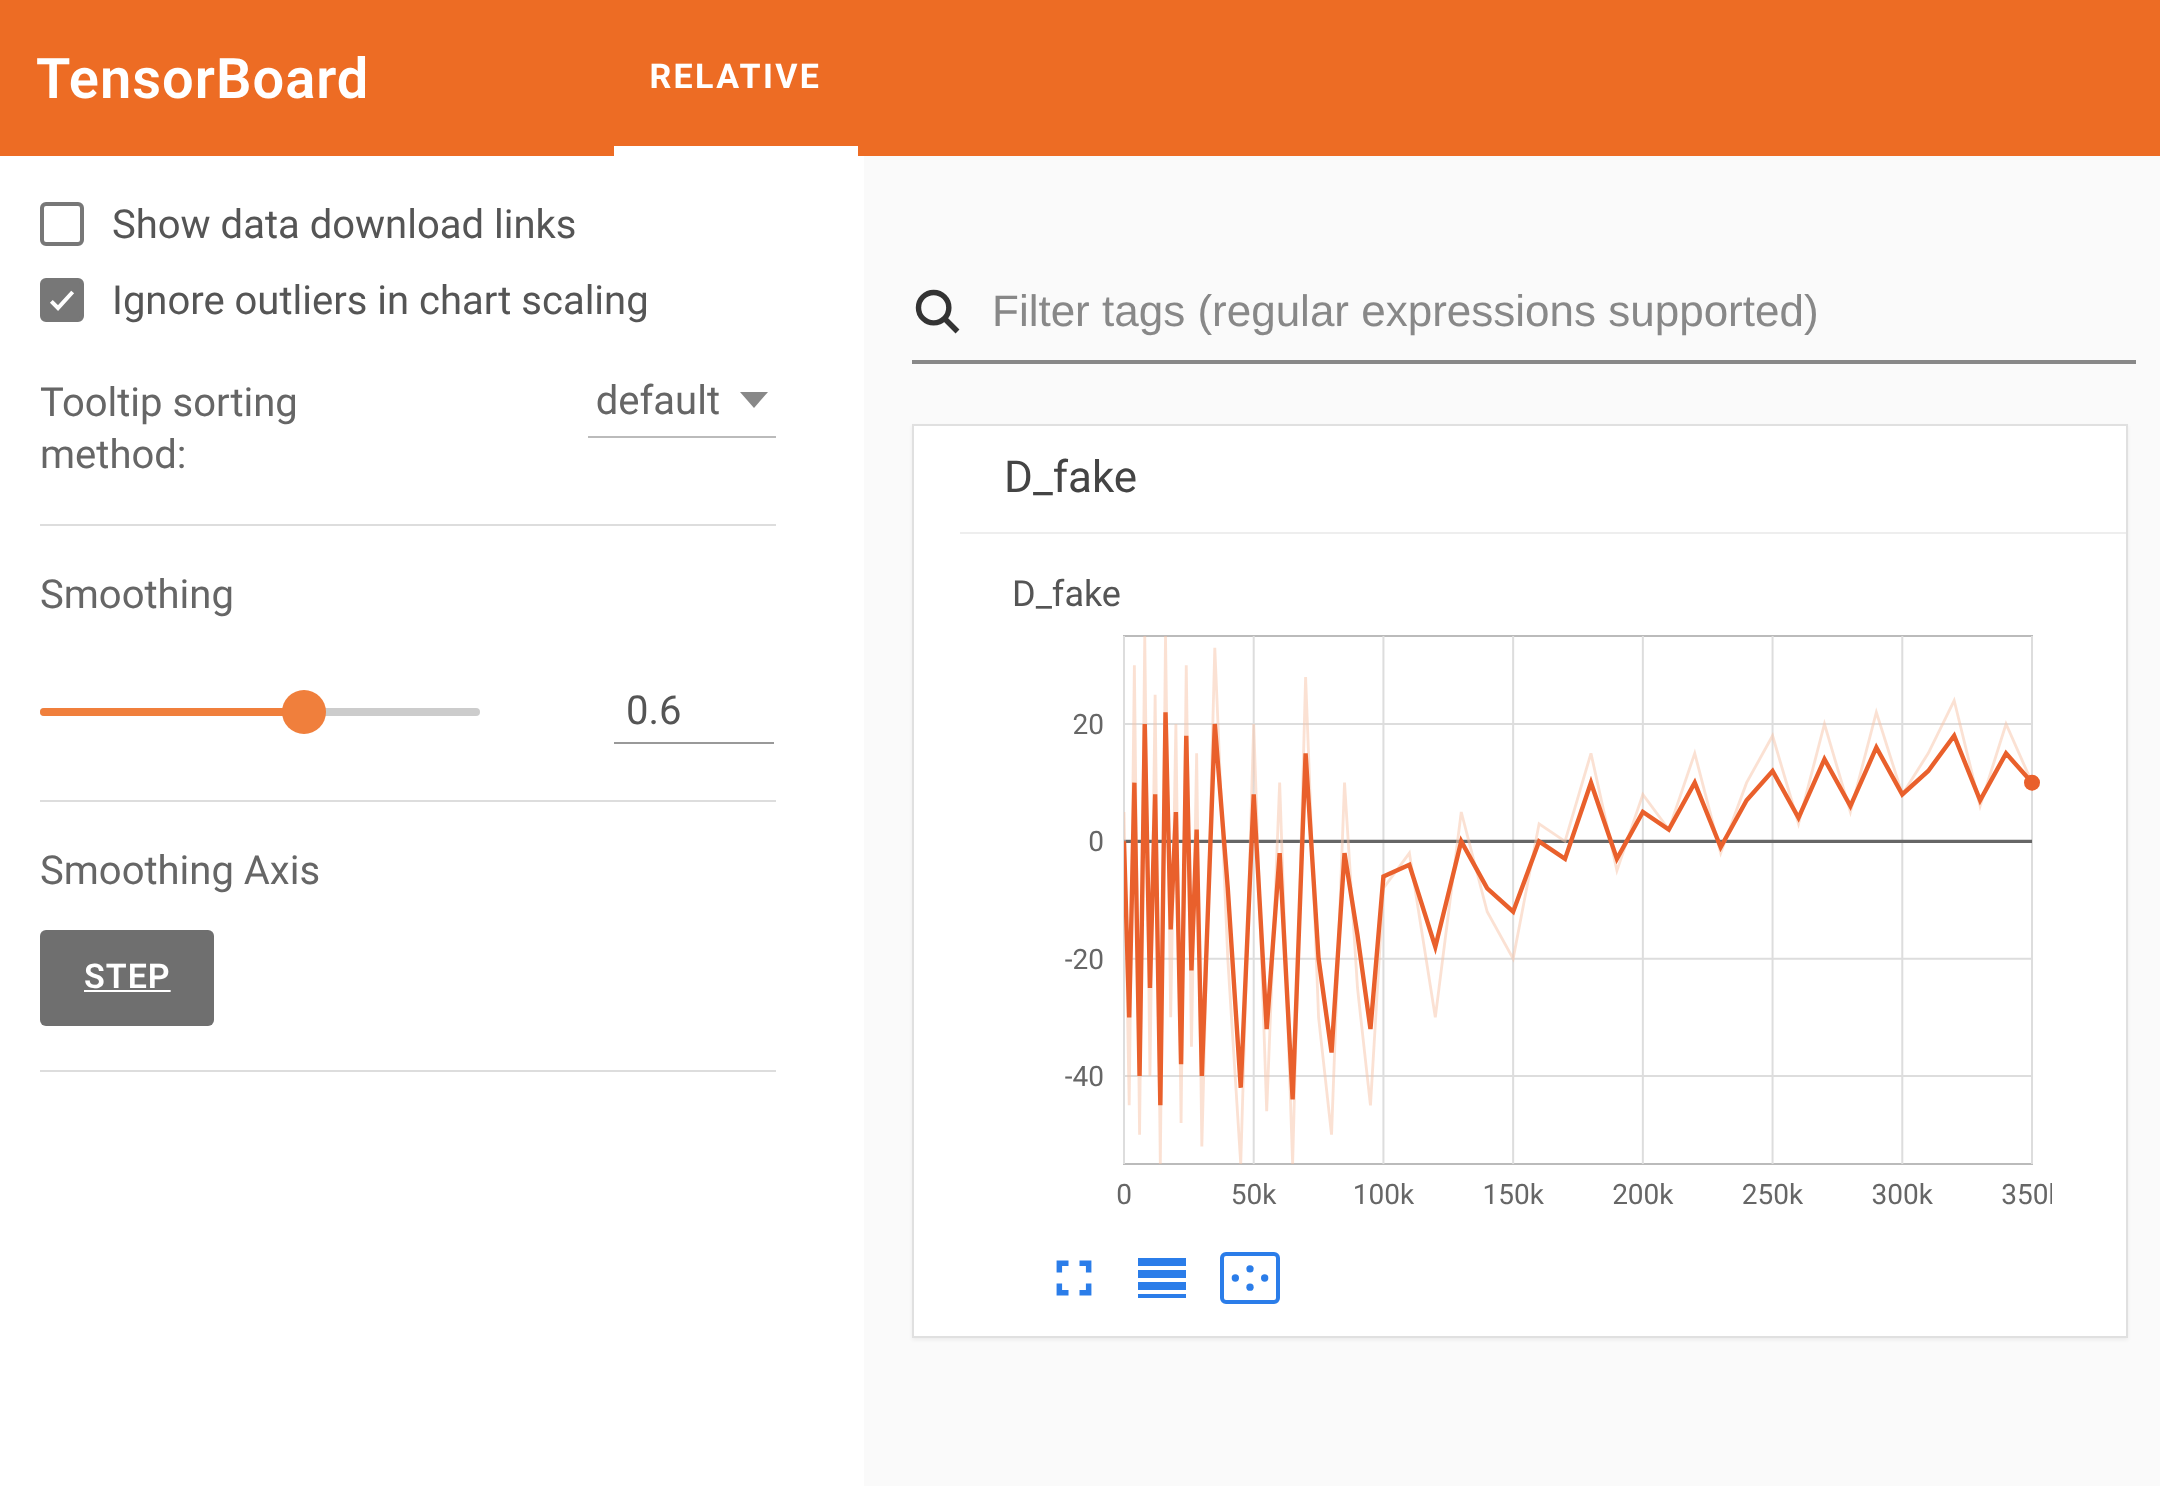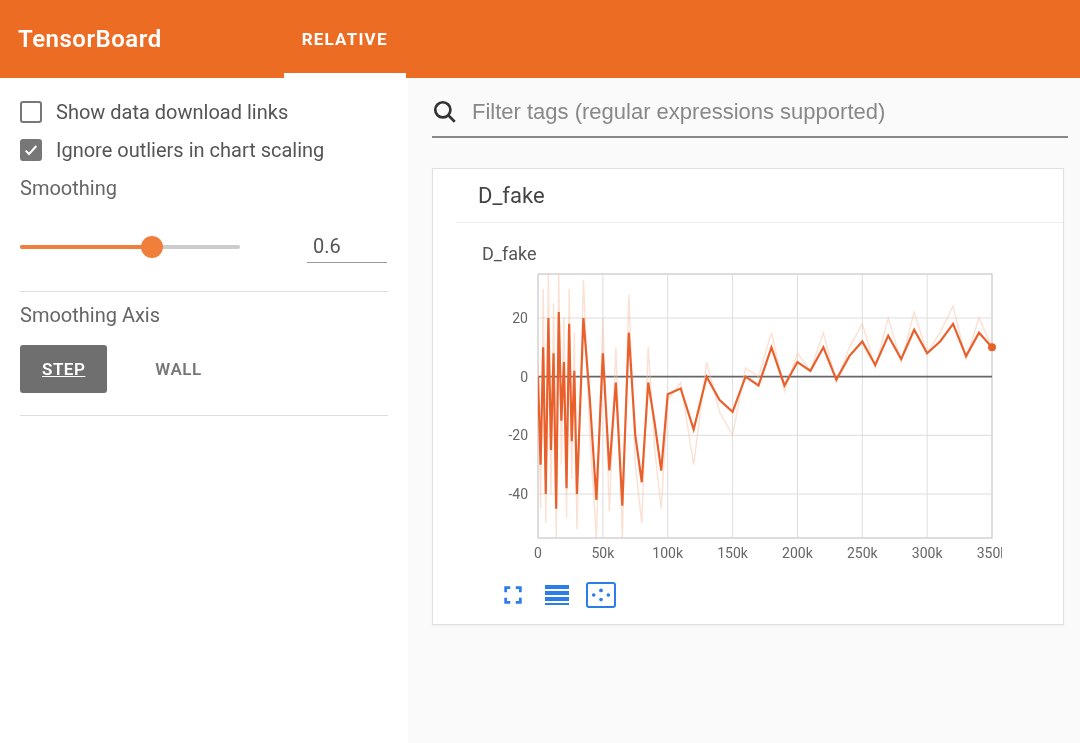--- a/index.html
+++ b/index.html
@@ -14,21 +14,21 @@
   }
   .header {
     background: #ed6c24;
     color: #fff;
     height: 78px;
     display: flex;
     align-items: center;
     padding-left: 18px;
   }
   .header-title {
-    font-size: 24px;
+    font-size: 28px;
     font-weight: 600;
     letter-spacing: 0.5px;
     margin-right: 100px;
   }
   .header-tabs { display: flex; height: 100%; }
   .header-tab {
     display: flex;
     align-items: center;
     padding: 0 40px;
     font-size: 17px;
@@ -41,21 +41,21 @@
   .header-tab.active::after {
     content: "";
     position: absolute;
     left: 22px;
     right: 22px;
     bottom: 0;
     height: 5px;
     background: #fff;
   }
 
-  .content { display: flex; height: calc(100% - 78px); }
+  .content { display: flex; height: calc(100% - 78px); gap: 24px; }
   .sidebar {
     width: 408px;
     padding: 22px 20px 0 20px;
     background: #fff;
   }
   .opt-row {
     display: flex;
     align-items: center;
     gap: 14px;
     margin-bottom: 14px;
@@ -90,21 +90,21 @@
     border-bottom: 1.5px solid #bbb;
     padding: 0 4px 6px 4px;
     cursor: pointer;
     color: #666;
   }
   .sel .tri {
     width: 0; height: 0; border-left: 7px solid transparent;
     border-right: 7px solid transparent; border-top: 8px solid #888;
   }
 
-  .section-label { font-size: 20px; color: #666; margin-top: 11px; }
+  .section-label { font-size: 20px; color: #666; margin-top: 22px; }
   .slider-row {
     display: flex; align-items: center; gap: 30px;
     margin-top: 30px; padding-bottom: 28px; border-bottom: 1px solid #ddd;
   }
   .slider {
     position: relative; width: 220px; height: 4px;
     background: #ccc; border-radius: 2px; cursor: pointer;
   }
   .slider .fill {
     position: absolute; left: 0; top: 0; height: 100%;
@@ -122,21 +122,21 @@
   .btn-row { display: flex; flex-wrap: wrap; gap: 18px; margin-top: 18px; padding-bottom: 22px; border-bottom: 1px solid #ddd;}
   .axis-btn {
     padding: 14px 22px; font-size: 17px; font-weight: 600;
     letter-spacing: 0.5px; color: #777; cursor: pointer; border-radius: 3px;
   }
   .axis-btn.active { background: #6f6f6f; color: #fff; text-decoration: underline; }
 
   .main { flex: 1; padding: 20px 12px 0 24px; background:#fafafa; }
   .search-row {
     display: flex; align-items: center; gap: 12px;
-    border-bottom: 2px solid #888; padding-bottom: 10px; margin-bottom: 30px;
+    border-bottom: 2px solid #888; padding-bottom: 10px; margin-bottom: 30px; margin-top: 44px;
   }
   .search-row input {
     border: none; outline: none; font-size: 22px; color: #555; flex: 1;
     background: transparent;
   }
   .search-row input::placeholder { color: #888; }
 
   .card {
     background: #fff; border: 1px solid #e0e0e0; box-shadow: 0 1px 2px rgba(0,0,0,0.06);
     margin-right: 4px;
@@ -176,34 +176,40 @@
     </div>
     <div class="opt-row">
       <span class="chk checked">
         <svg viewBox="0 0 24 24">
             <polyline points="4 13 9 18 20 6"></polyline>
           </svg>
       </span>
       <span class="opt-text">Ignore outliers in chart scaling</span>
     </div>
 
+    <div class="row-select">
+      <div class="lbl">Tooltip sorting method:</div>
+      <div class="sel">
+        <span>default</span>
+        <span class="tri"></span>
+      </div>
+    </div>
 
     <div class="section-label">Smoothing</div>
     <div class="slider-row">
       <div class="slider">
         <div class="fill" id="sfill" style="width: 60%;"></div>
         <div class="thumb" id="sthumb" style="left: 60%;"></div>
       </div>
       <div class="smooth-val">0.6</div>
     </div>
 
     <div class="section-label">Smoothing Axis</div>
     <div class="btn-row">
       <div class="axis-btn active">STEP</div>
-      <div class="axis-btn" style="margin-left:8px;">WALL</div>
     </div>
   </div>
 
   <div class="main">
     <div class="search-row">
       <svg width="26" height="26" viewBox="0 0 24 24" fill="none" stroke="#333" stroke-width="2.5">
         <circle cx="10" cy="10" r="7"></circle>
           <line x1="21" y1="21" x2="15" y2="15"></line>
       </svg>
       <input type="text" placeholder="Filter tags (regular expressions supported)" style="">

